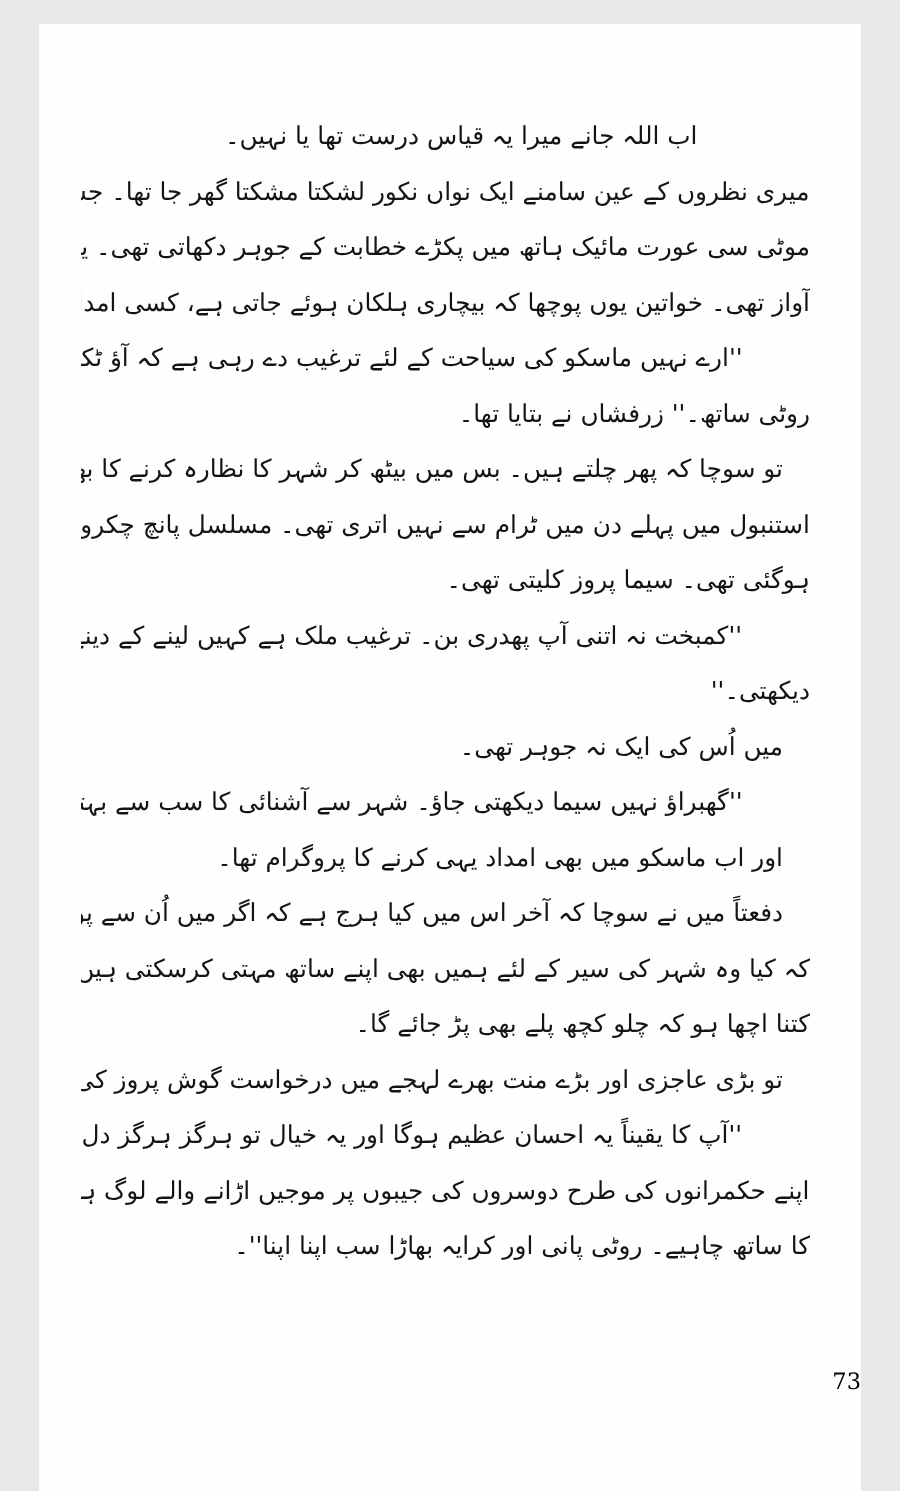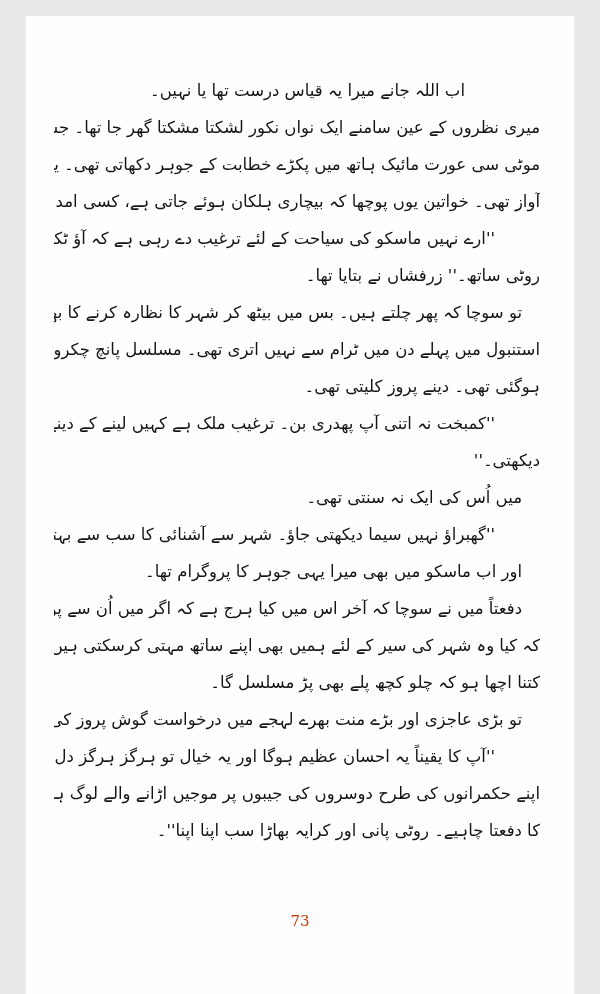--- a/index.html
+++ b/index.html
@@ -34,47 +34,46 @@
     letter-spacing: 0;
   }
   .indent-sm { padding-right: 18px; }
   .indent-md { padding-right: 45px; }
   .indent-lg { padding-right: 75px; }
   .page-number {
     position: absolute;
     left: 0;
     right: 0;
     top: 896px;
-    text-align: center;
     font-family: "DejaVu Serif", serif;
     font-size: 15px;
-    color: #c2410c;
+    color: #000000;
   }
 </style>
 </head>
 <body>
 
 <div class="page">
   <div class="text-block">
     <div class="line indent-lg">اب اللہ جانے میرا یہ قیاس درست تھا یا نہیں۔</div>
     <div class="line">میری نظروں کے عین سامنے ایک نواں نکور لشکتا مشکتا گھر جا تھا۔ جس کے پاس ہی ایک</div>
     <div class="line">موٹی سی عورت مائیک ہاتھ میں پکڑے خطابت کے جوہر دکھاتی تھی۔ یہ کانوں کے پردے پھاڑتی</div>
     <div class="line">آواز تھی۔ خواتین یوں پوچھا کہ بیچاری ہلکان ہوئے جاتی ہے، کسی امداد کی طالب ہے کیا؟</div>
     <div class="line indent-md">''ارے نہیں ماسکو کی سیاحت کے لئے ترغیب دے رہی ہے کہ آؤ ٹکٹ خریدو اور چلو</div>
     <div class="line">روٹی ساتھ۔'' زرفشاں نے بتایا تھا۔</div>
     <div class="line indent-sm">تو سوچا کہ پھر چلتے ہیں۔ بس میں بیٹھ کر شہر کا نظارہ کرنے کا بھی ایک اپنا مزہ ہے۔</div>
     <div class="line">استنبول میں پہلے دن میں ٹرام سے نہیں اتری تھی۔ مسلسل پانچ چکروں میں اچھی خاصی شناسائی</div>
-    <div class="line">ہوگئی تھی۔ دینے پروز کلیتی تھی۔</div>
+    <div class="line">ہوگئی تھی۔ سیما پروز کلیتی تھی۔</div>
     <div class="line indent-md">''کمبخت نہ اتنی آپ پھدری بن۔ ترغیب ملک ہے کہیں لینے کے دینے ہی نہ</div>
     <div class="line">دیکھتی۔''</div>
-    <div class="line indent-sm">میں اُس کی ایک نہ سنتی تھی۔</div>
+    <div class="line indent-sm">میں اُس کی ایک نہ جوہر تھی۔</div>
     <div class="line indent-md">''گھبراؤ نہیں سیما دیکھتی جاؤ۔ شہر سے آشنائی کا سب سے بہترین طریقہ یہی ہے۔''</div>
-    <div class="line indent-sm">اور اب ماسکو میں بھی میرا یہی جوہر کا پروگرام تھا۔</div>
+    <div class="line indent-sm">اور اب ماسکو میں بھی امداد یہی کرنے کا پروگرام تھا۔</div>
     <div class="line indent-sm">دفعتاً میں نے سوچا کہ آخر اس میں کیا ہرج ہے کہ اگر میں اُن سے پوچھ لوں۔</div>
     <div class="line">کہ کیا وہ شہر کی سیر کے لئے ہمیں بھی اپنے ساتھ مہتی کرسکتی ہیں۔ اور اگر ایسا ہوجائے تو</div>
-    <div class="line">کتنا اچھا ہو کہ چلو کچھ پلے بھی پڑ مسلسل گا۔</div>
+    <div class="line">کتنا اچھا ہو کہ چلو کچھ پلے بھی پڑ جائے گا۔</div>
     <div class="line indent-sm">تو بڑی عاجزی اور بڑے منت بھرے لہجے میں درخواست گوش پروز کی۔</div>
     <div class="line indent-md">''آپ کا یقیناً یہ احسان عظیم ہوگا اور یہ خیال تو ہرگز ہرگز دل میں نہ لایئے گا کہ کہیں ہم</div>
     <div class="line">اپنے حکمرانوں کی طرح دوسروں کی جیبوں پر موجیں اڑانے والے لوگ ہیں۔ ہمیں تو بس آپ</div>
-    <div class="line">کا دفعتا چاہیے۔ روٹی پانی اور کرایہ بھاڑا سب اپنا اپنا''۔</div>
+    <div class="line">کا ساتھ چاہیے۔ روٹی پانی اور کرایہ بھاڑا سب اپنا اپنا''۔</div>
   </div>
   <div class="page-number">73</div>
 </div>
 
 </body></html>

